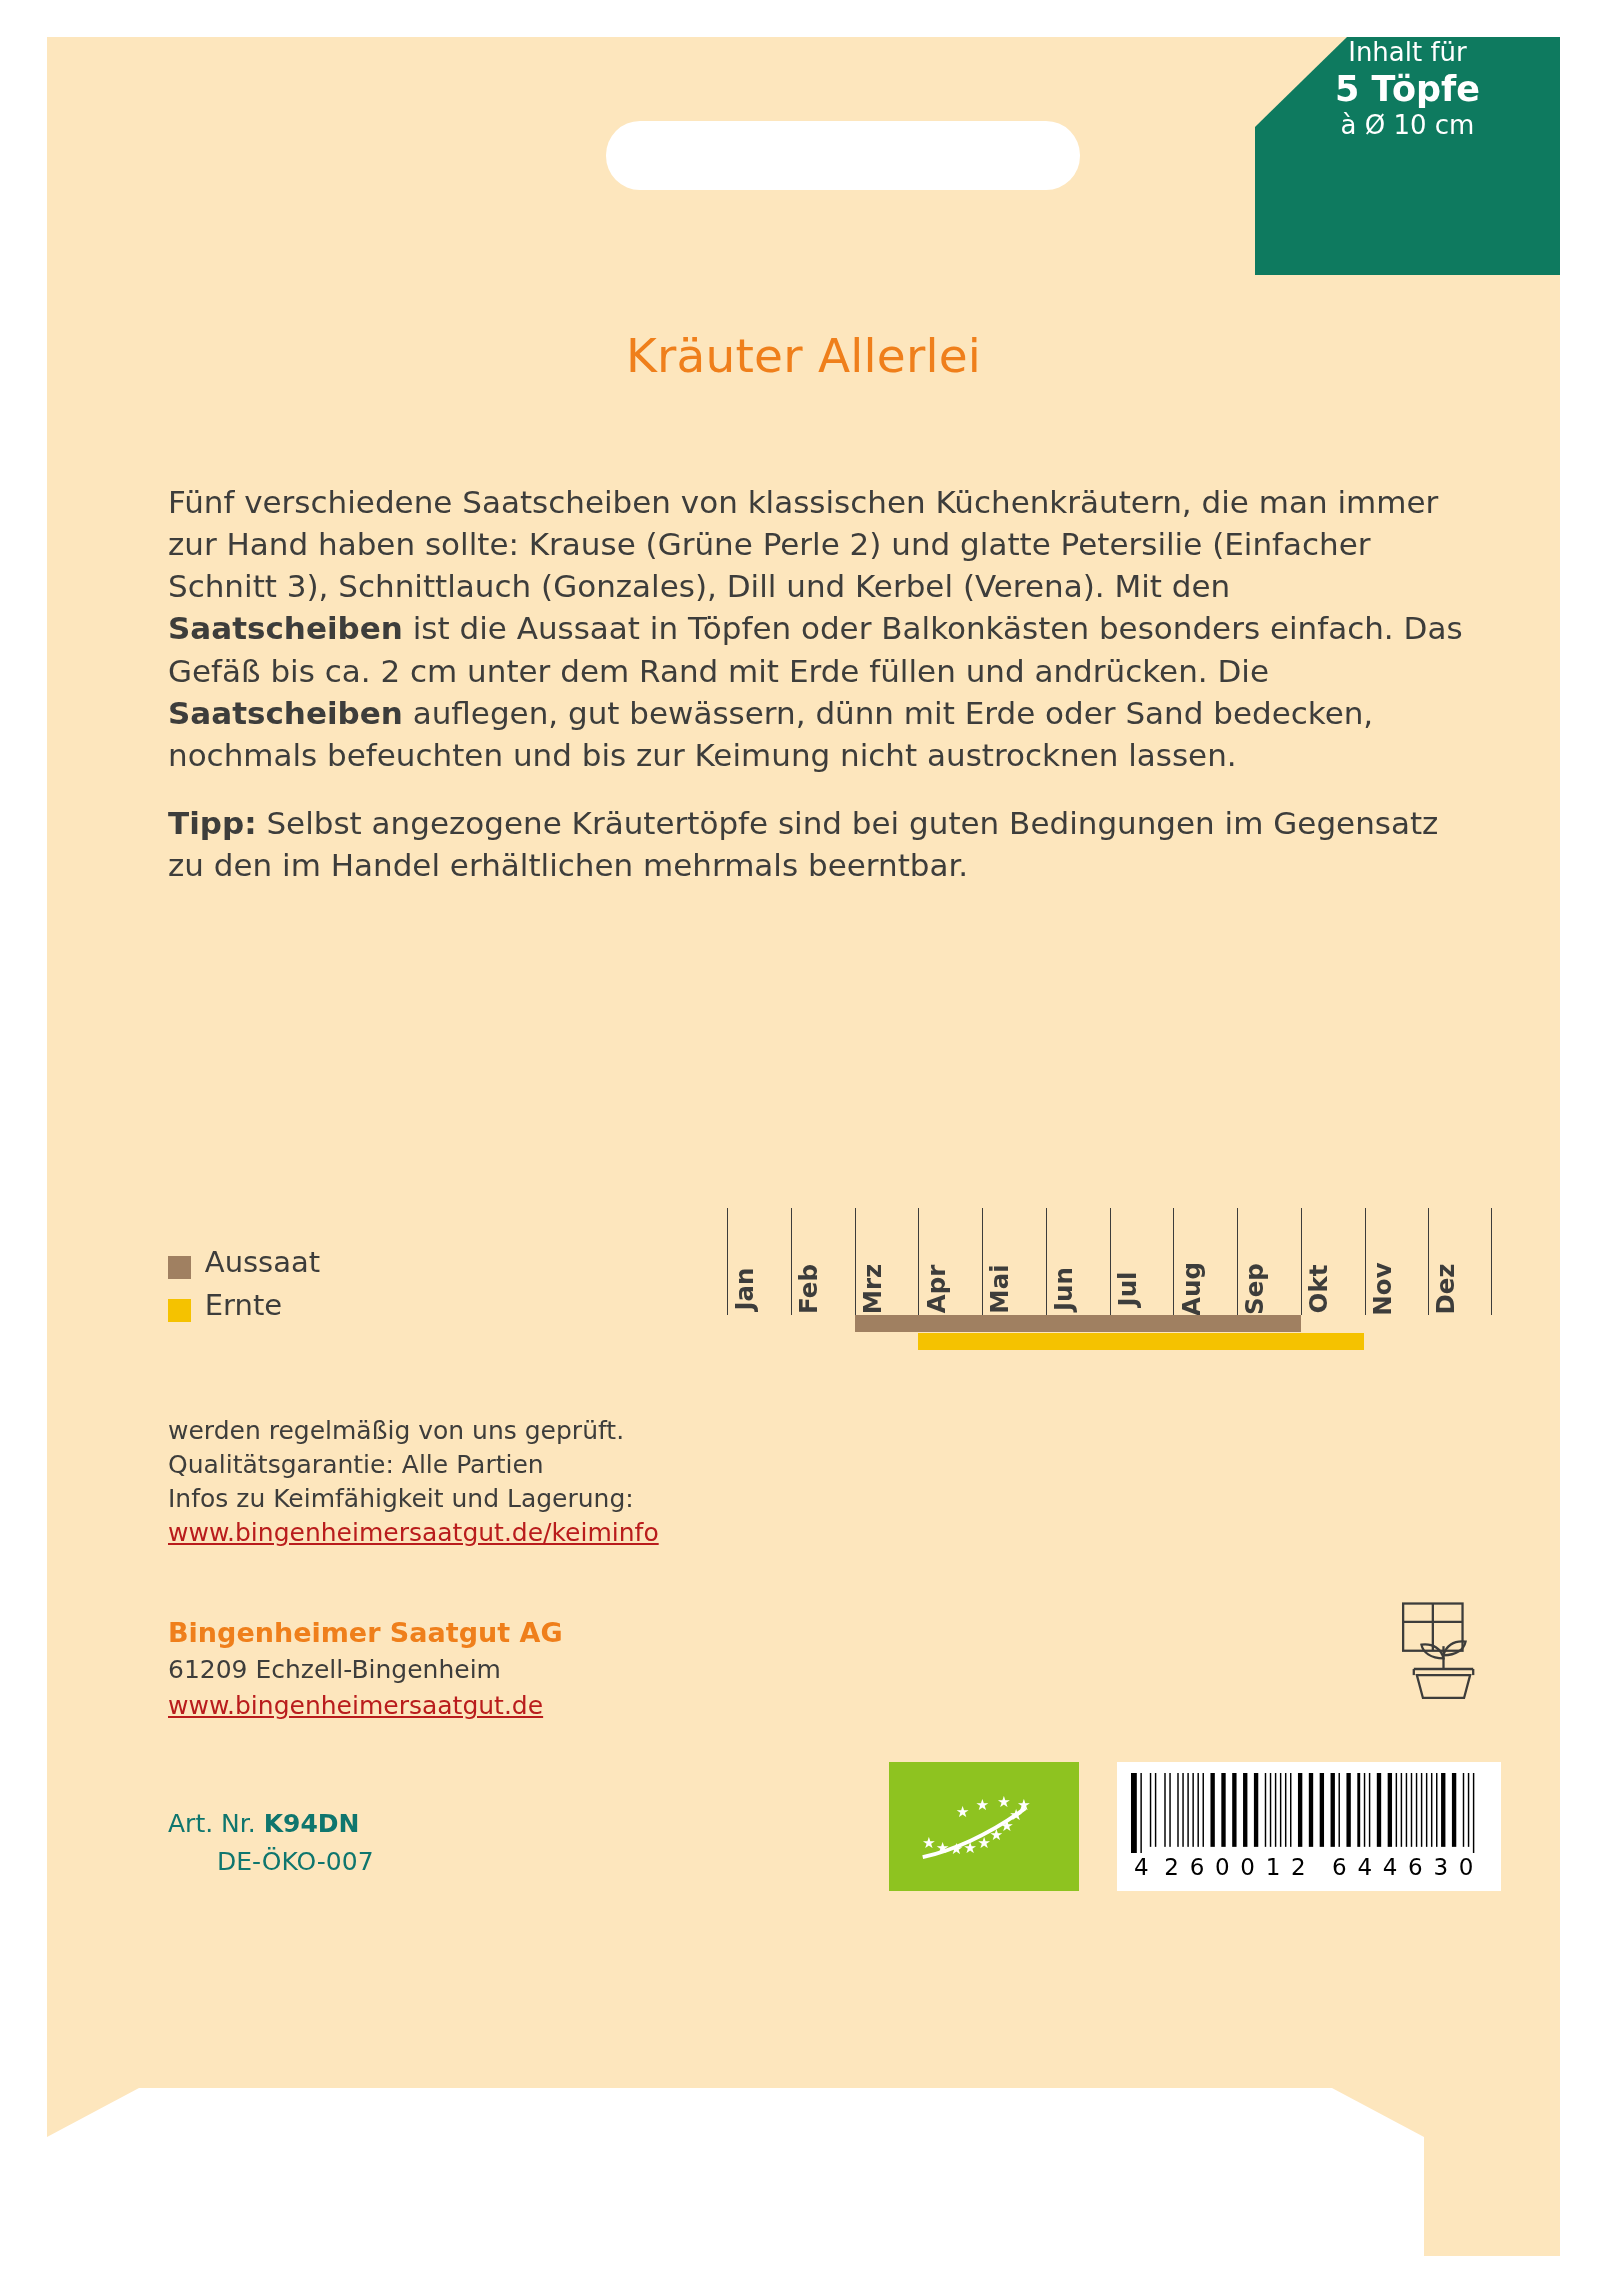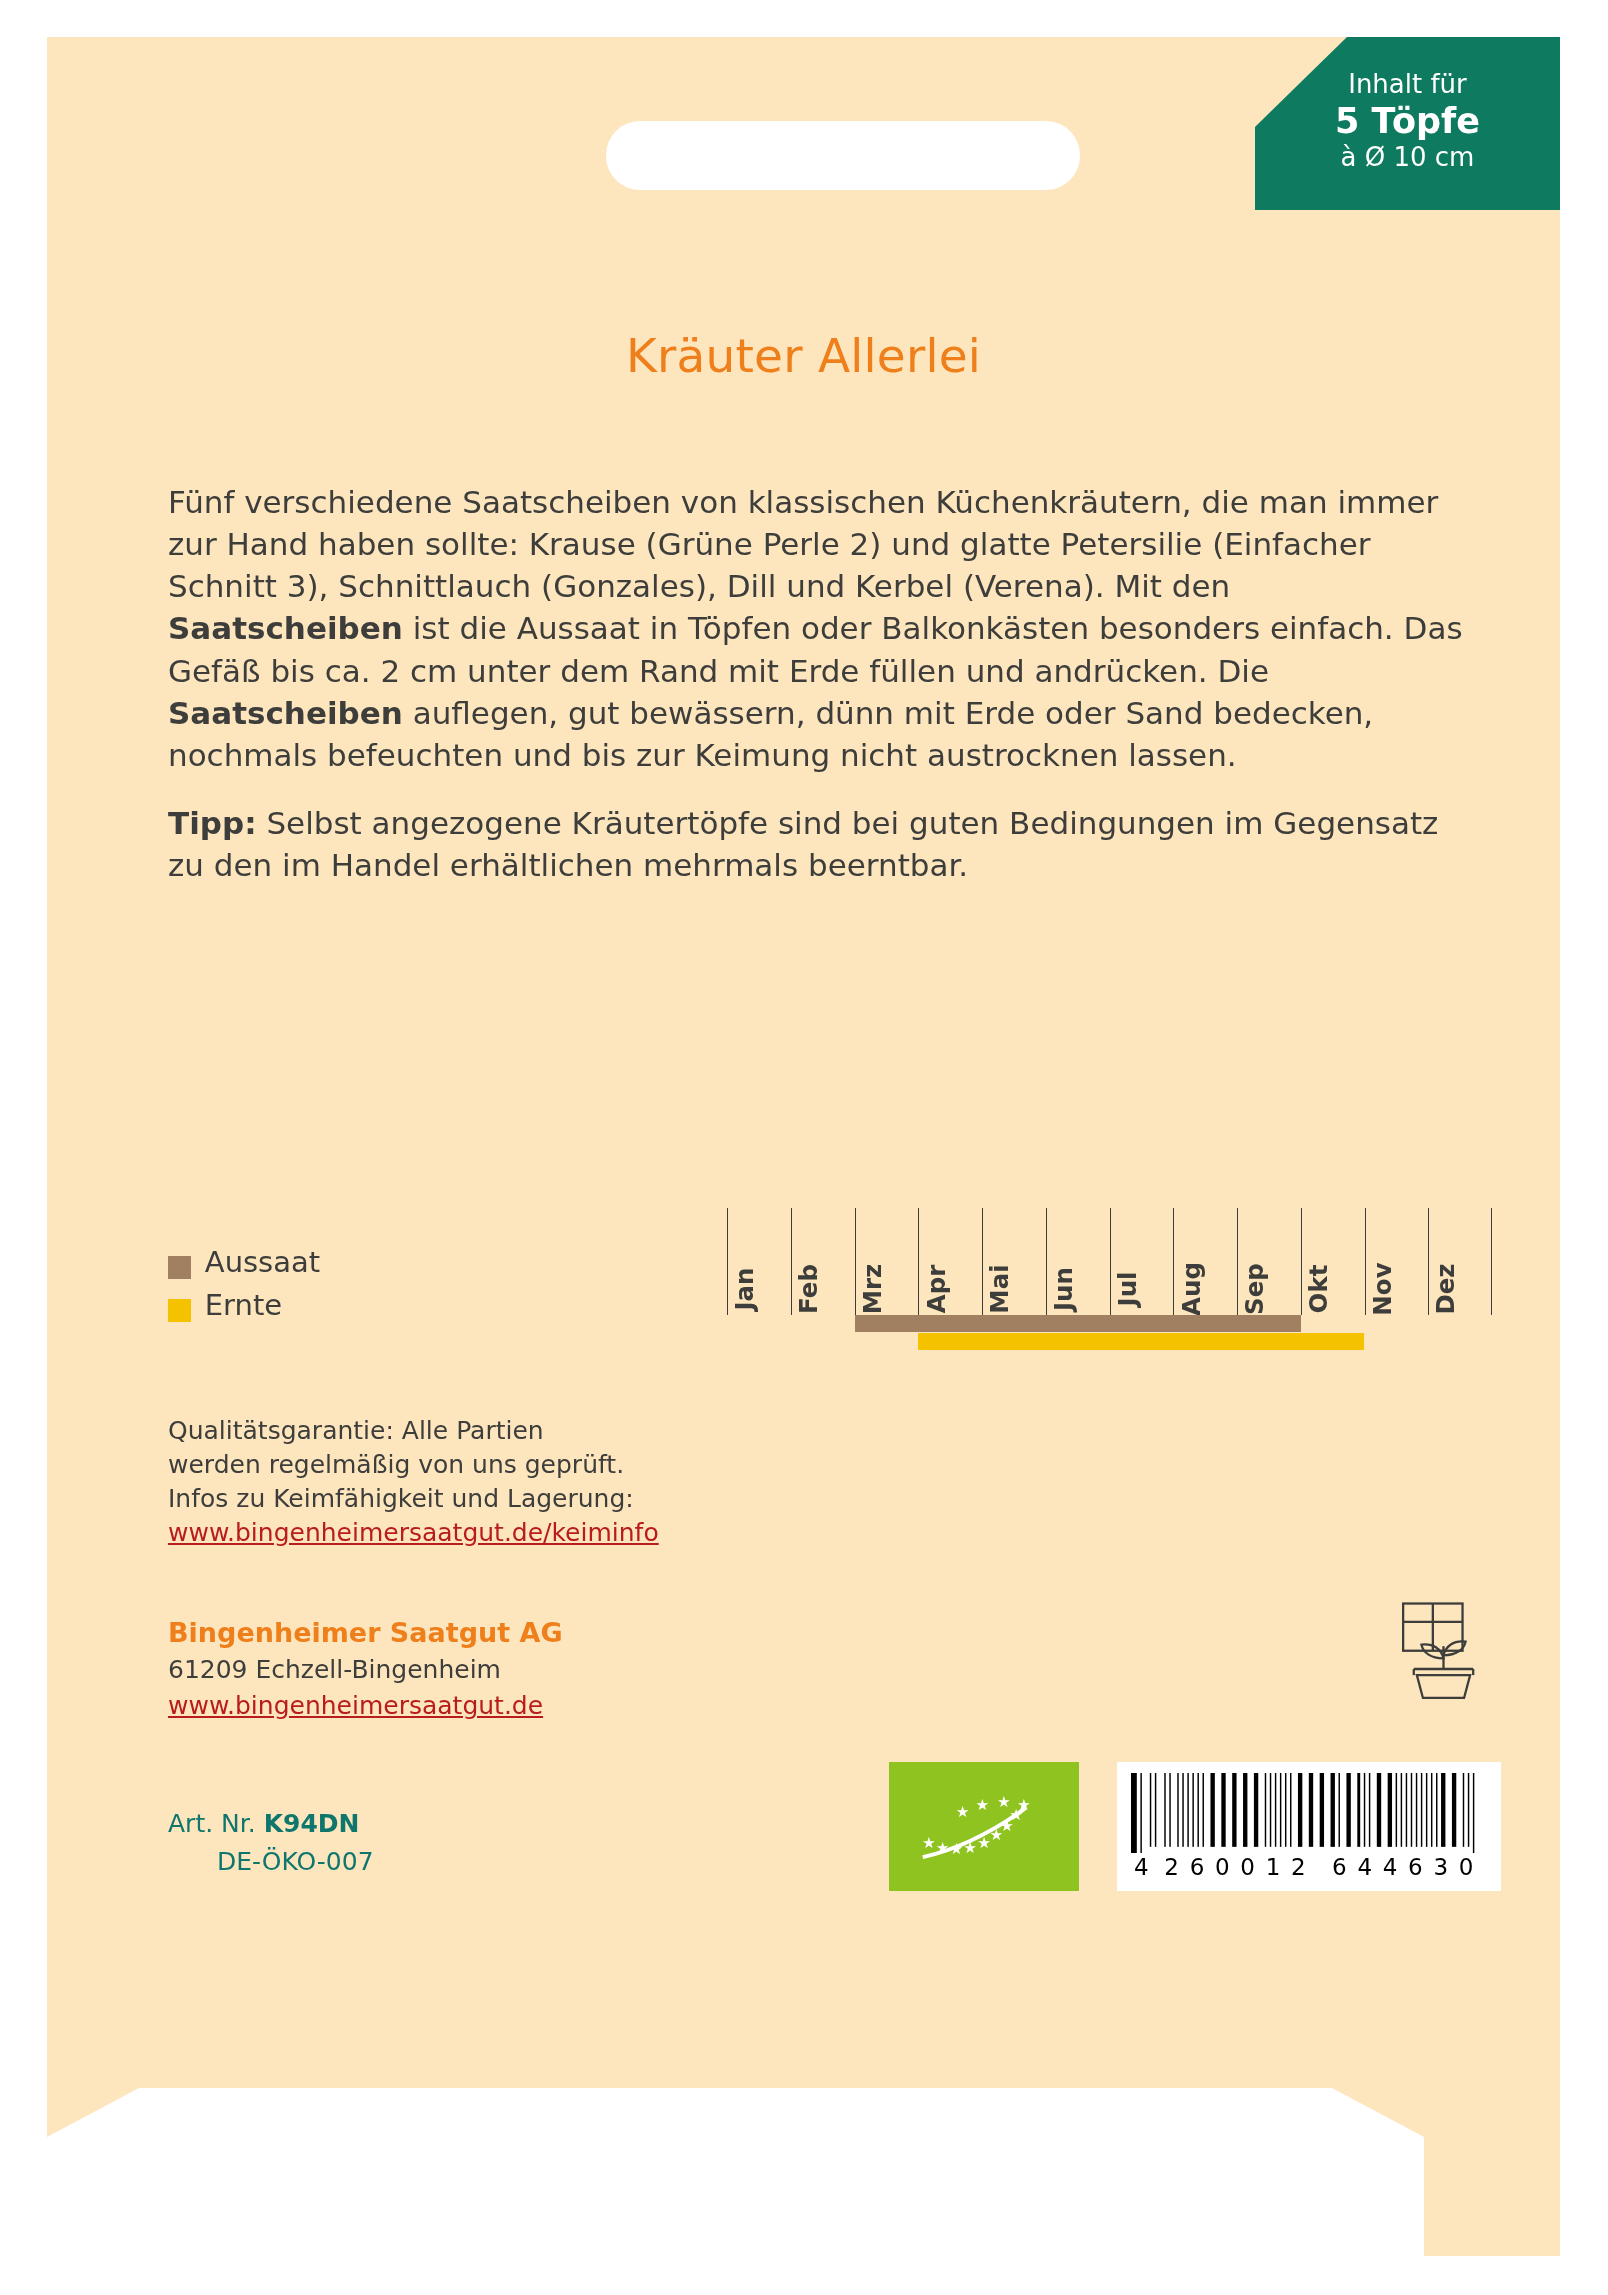--- a/index.html
+++ b/index.html
@@ -35,27 +35,26 @@
     background: #ffffff;
     border-radius: 34px;
   }
 
   
   .corner-banner {
     position: absolute;
     right: 0;
     top: 0;
     width: 305px;
-    height: 173px;
+    height: 238px;
     background: #0e7a5f;
     clip-path: polygon(92px 0, 100% 0, 100% 100%, 0 100%, 0 90px);
     color: #ffffff;
     text-align: center;
     box-sizing: border-box;
-    padding-top: 32px;
   }
   .corner-banner .l1 {
     font-size: 26px;
     line-height: 1.18;
   }
   .corner-banner .l2 {
     font-size: 35px;
     font-weight: bold;
     line-height: 1.2;
   }
@@ -339,22 +338,22 @@
           </div>
         </div>
       <div class="bars" id="bars">
           <div class="bar sow" style="left: 128px; width: 446px;"></div>
           <div class="bar harvest" style="left: 191px; width: 446px;"></div>
         </div>
     </div>
   </div>
 
   <div class="quality">
+    <div>werden regelmäßig von uns geprüft.</div>
     <div>Qualitätsgarantie: Alle Partien</div>
-    <div>werden regelmäßig von uns geprüft.</div>
     <div>Infos zu Keimfähigkeit und Lagerung:</div>
     <div class="link">www.bingenheimersaatgut.de/keiminfo</div>
   </div>
 
   <div class="company">
     <div class="name">Bingenheimer Saatgut AG</div>
     <div>61209 Echzell-Bingenheim</div>
     <div class="link">www.bingenheimersaatgut.de</div>
   </div>
 

